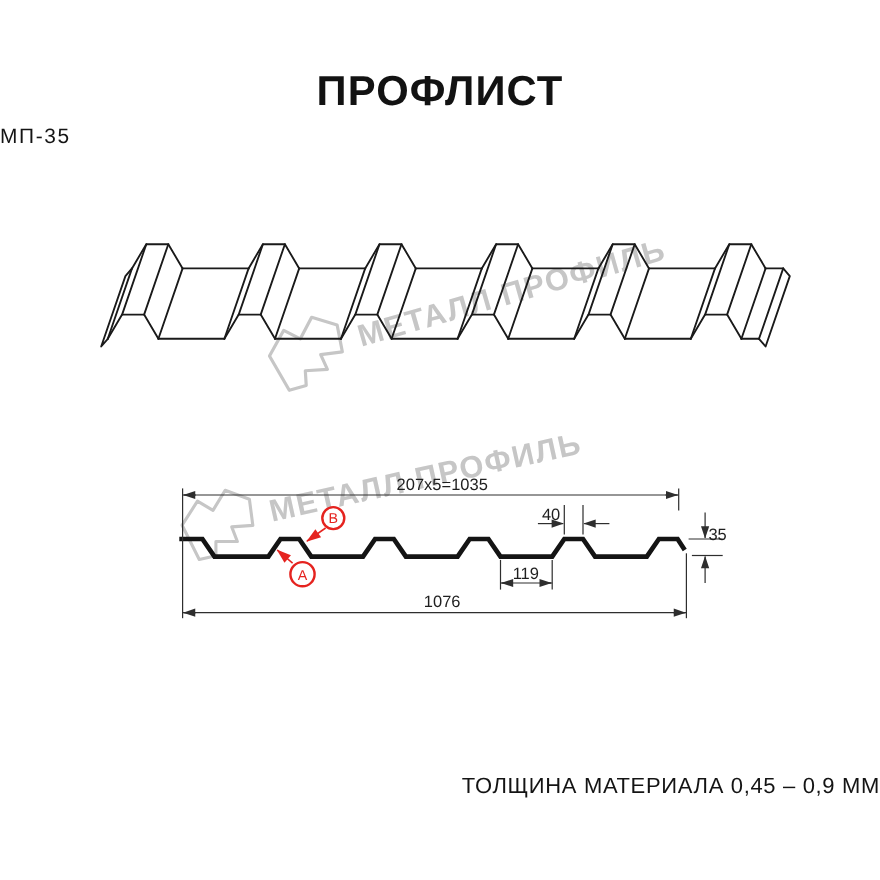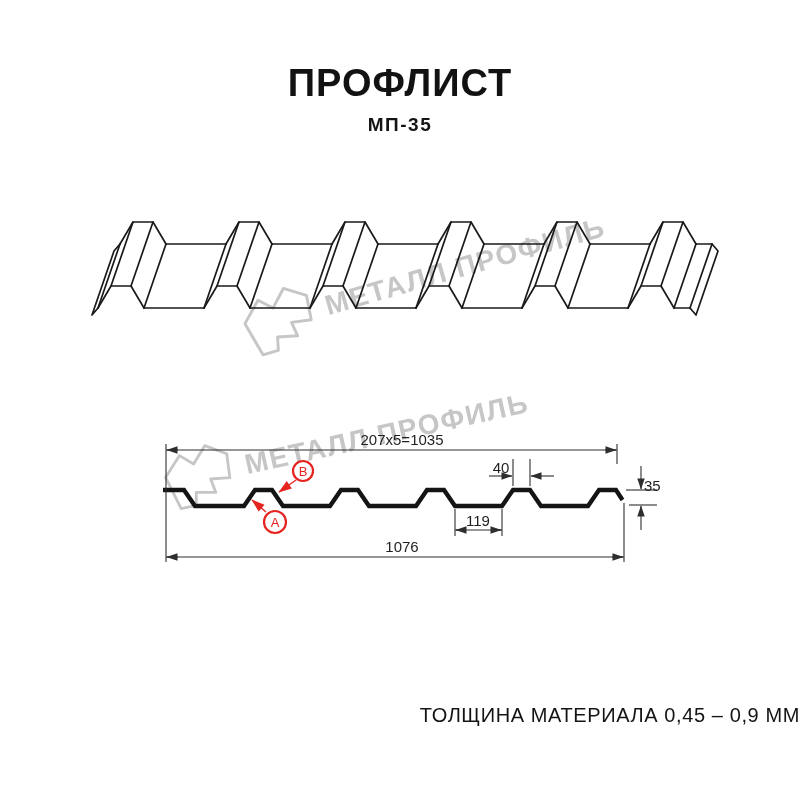--- a/index.html
+++ b/index.html
@@ -1,22 +1,22 @@
 <!DOCTYPE html>
 <html><head>
 <meta charset="utf-8">
 <style>
   html,body{margin:0;padding:0;background:#ffffff;}
   #page{position:relative;width:800px;height:800px;background:#ffffff;overflow:hidden;
         font-family:"Liberation Sans",sans-serif;color:#141414;}
   
   .title{position:absolute;left:0;top:62px;width:800px;text-align:center;
          font-size:38px;font-weight:700;letter-spacing:1px;color:#121212;}
-  .subtitle{position:absolute;left:0;top:114px;width:800px;text-align:center;
-         font-size:19px;font-weight:700;letter-spacing:1.5px;color:#141414;}
+  .subtitle{position:absolute;left:0;top:114px;width:800px;
+         font-size:19px;font-weight:400;letter-spacing:1.5px;color:#141414;}
   
   .footer{position:absolute;left:0;top:704px;width:800px;text-align:right;
          font-size:20px;font-weight:400;letter-spacing:0.6px;color:#141414;}
   
   .wm{position:absolute;display:flex;align-items:center;gap:12px;z-index:1;
       color:#c6c6c6;font-weight:700;white-space:nowrap;}
   .wm .wm-text{font-size:28px;letter-spacing:1.5px;}
   #wm1{left:252px;top:297px;transform:rotate(-16deg);transform-origin:0 100%;}
   #wm2{left:170px;top:452px;transform:rotate(-12.5deg);transform-origin:0 100%;}
   

